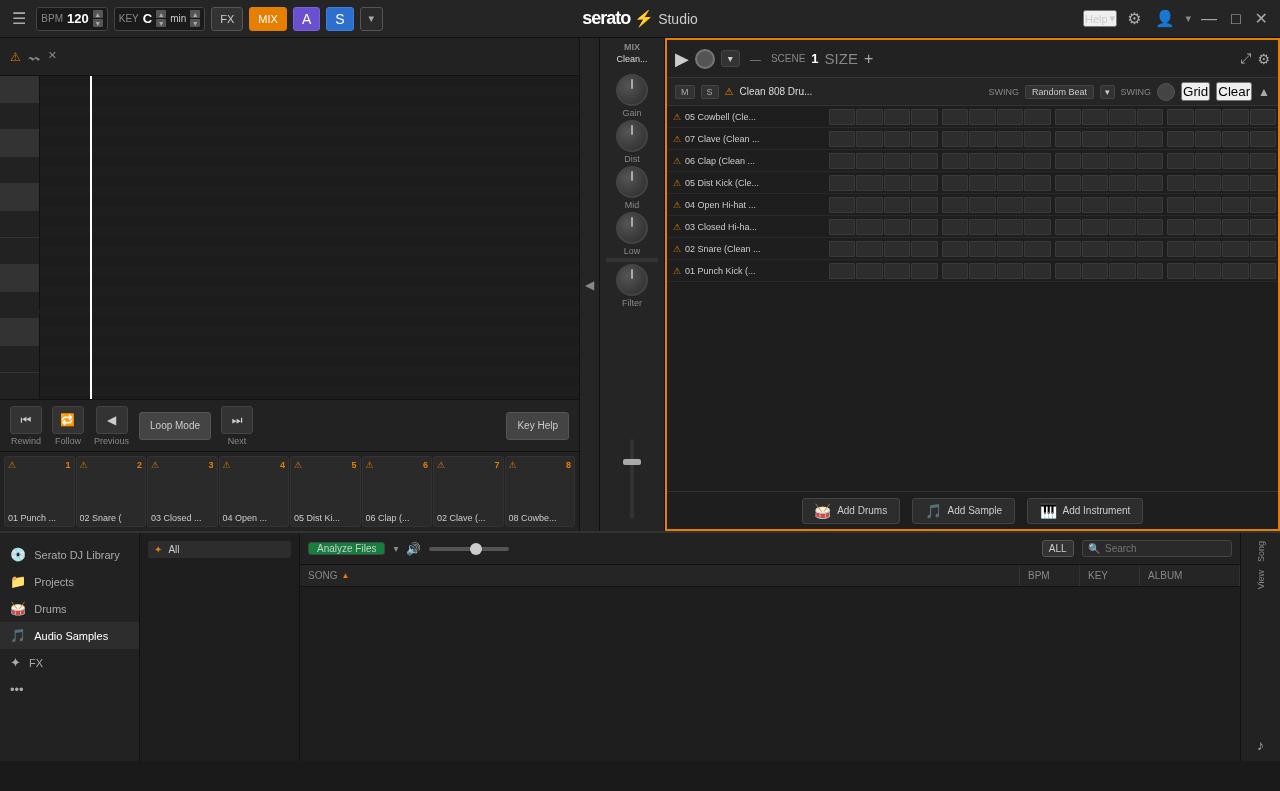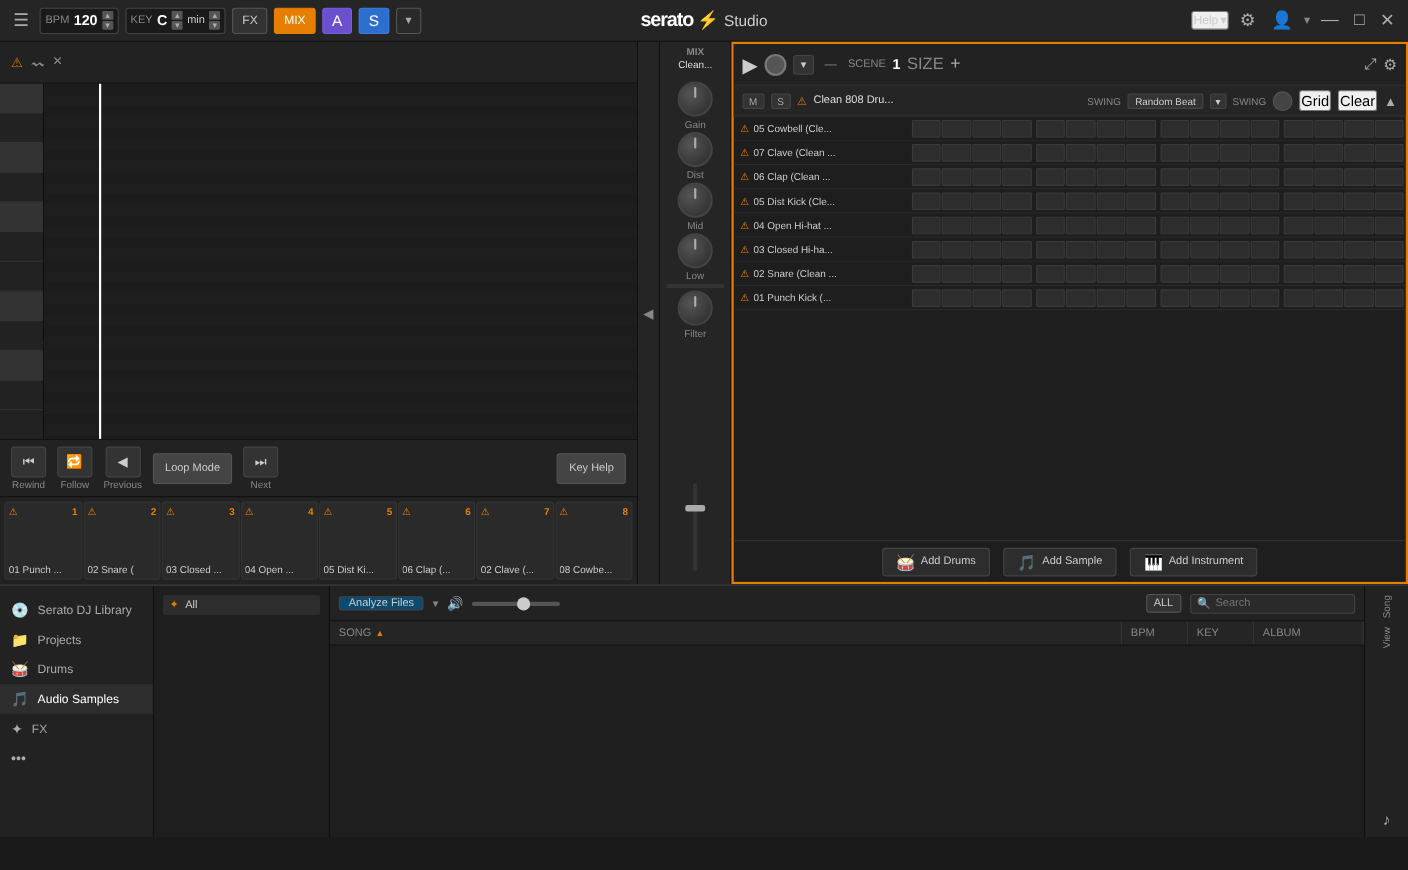--- a/index.html
+++ b/index.html
@@ -96,21 +96,21 @@
     .bottom-status .warn { color: #e67e00; }
 
     
     .library-section { position: absolute; bottom: 30px; left: 0; width: 1280px; height: 230px; background: #1e1e1e; border-top: 2px solid #333; display: flex; }
     .lib-sidebar { width: 140px; background: #222; border-right: 1px solid #111; padding: 8px 0; }
     .lib-item { display: flex; align-items: center; gap: 8px; padding: 6px 10px; cursor: pointer; color: #aaa; font-size: 11px; }
     .lib-item:hover, .lib-item.active { background: #2d2d2d; color: #fff; }
     .lib-item .lib-icon { font-size: 13px; }
     .lib-main { flex: 1; display: flex; flex-direction: column; }
     .lib-toolbar { height: 32px; background: #222; border-bottom: 1px solid #111; display: flex; align-items: center; padding: 0 8px; gap: 8px; }
-    .lib-toolbar .analyze-btn { background: #0c4a6e; border: 1px solid #444; border-radius: 3px; color: #ccc; padding: 0 8px; font-size: 10px; cursor: pointer; }
+    .lib-toolbar .analyze-btn { background: #15803d; border: 1px solid #444; border-radius: 3px; color: #ccc; padding: 0 8px; font-size: 10px; cursor: pointer; }
     .lib-toolbar .caret { color: #888; font-size: 10px; cursor: pointer; }
     .lib-toolbar .volume-icon { color: #888; font-size: 12px; }
     .lib-toolbar .vol-slider { -webkit-appearance: none; width: 80px; height: 4px; background: #555; border-radius: 2px; cursor: pointer; }
     .lib-toolbar .vol-slider::-webkit-slider-thumb { -webkit-appearance: none; width: 12px; height: 12px; border-radius: 50%; background: #ccc; cursor: pointer; }
     .lib-toolbar .all-btn { background: #333; border: 1px solid #555; border-radius: 3px; color: #ccc; padding: 2px 6px; font-size: 10px; cursor: pointer; margin-left: auto; }
     .lib-toolbar .search-box { display: flex; align-items: center; gap: 4px; background: #2a2a2a; border: 1px solid #444; border-radius: 3px; padding: 2px 6px; }
     .lib-toolbar .search-box input { background: none; border: none; color: #ccc; font-size: 10px; outline: none; width: 120px; }
     .lib-toolbar .search-icon { color: #888; font-size: 10px; }
     .lib-columns { height: 22px; background: #252525; border-bottom: 1px solid #111; display: flex; align-items: center; }
     .col-header { padding: 0 8px; color: #888; font-size: 10px; border-right: 1px solid #333; height: 100%; display: flex; align-items: center; cursor: pointer; }

